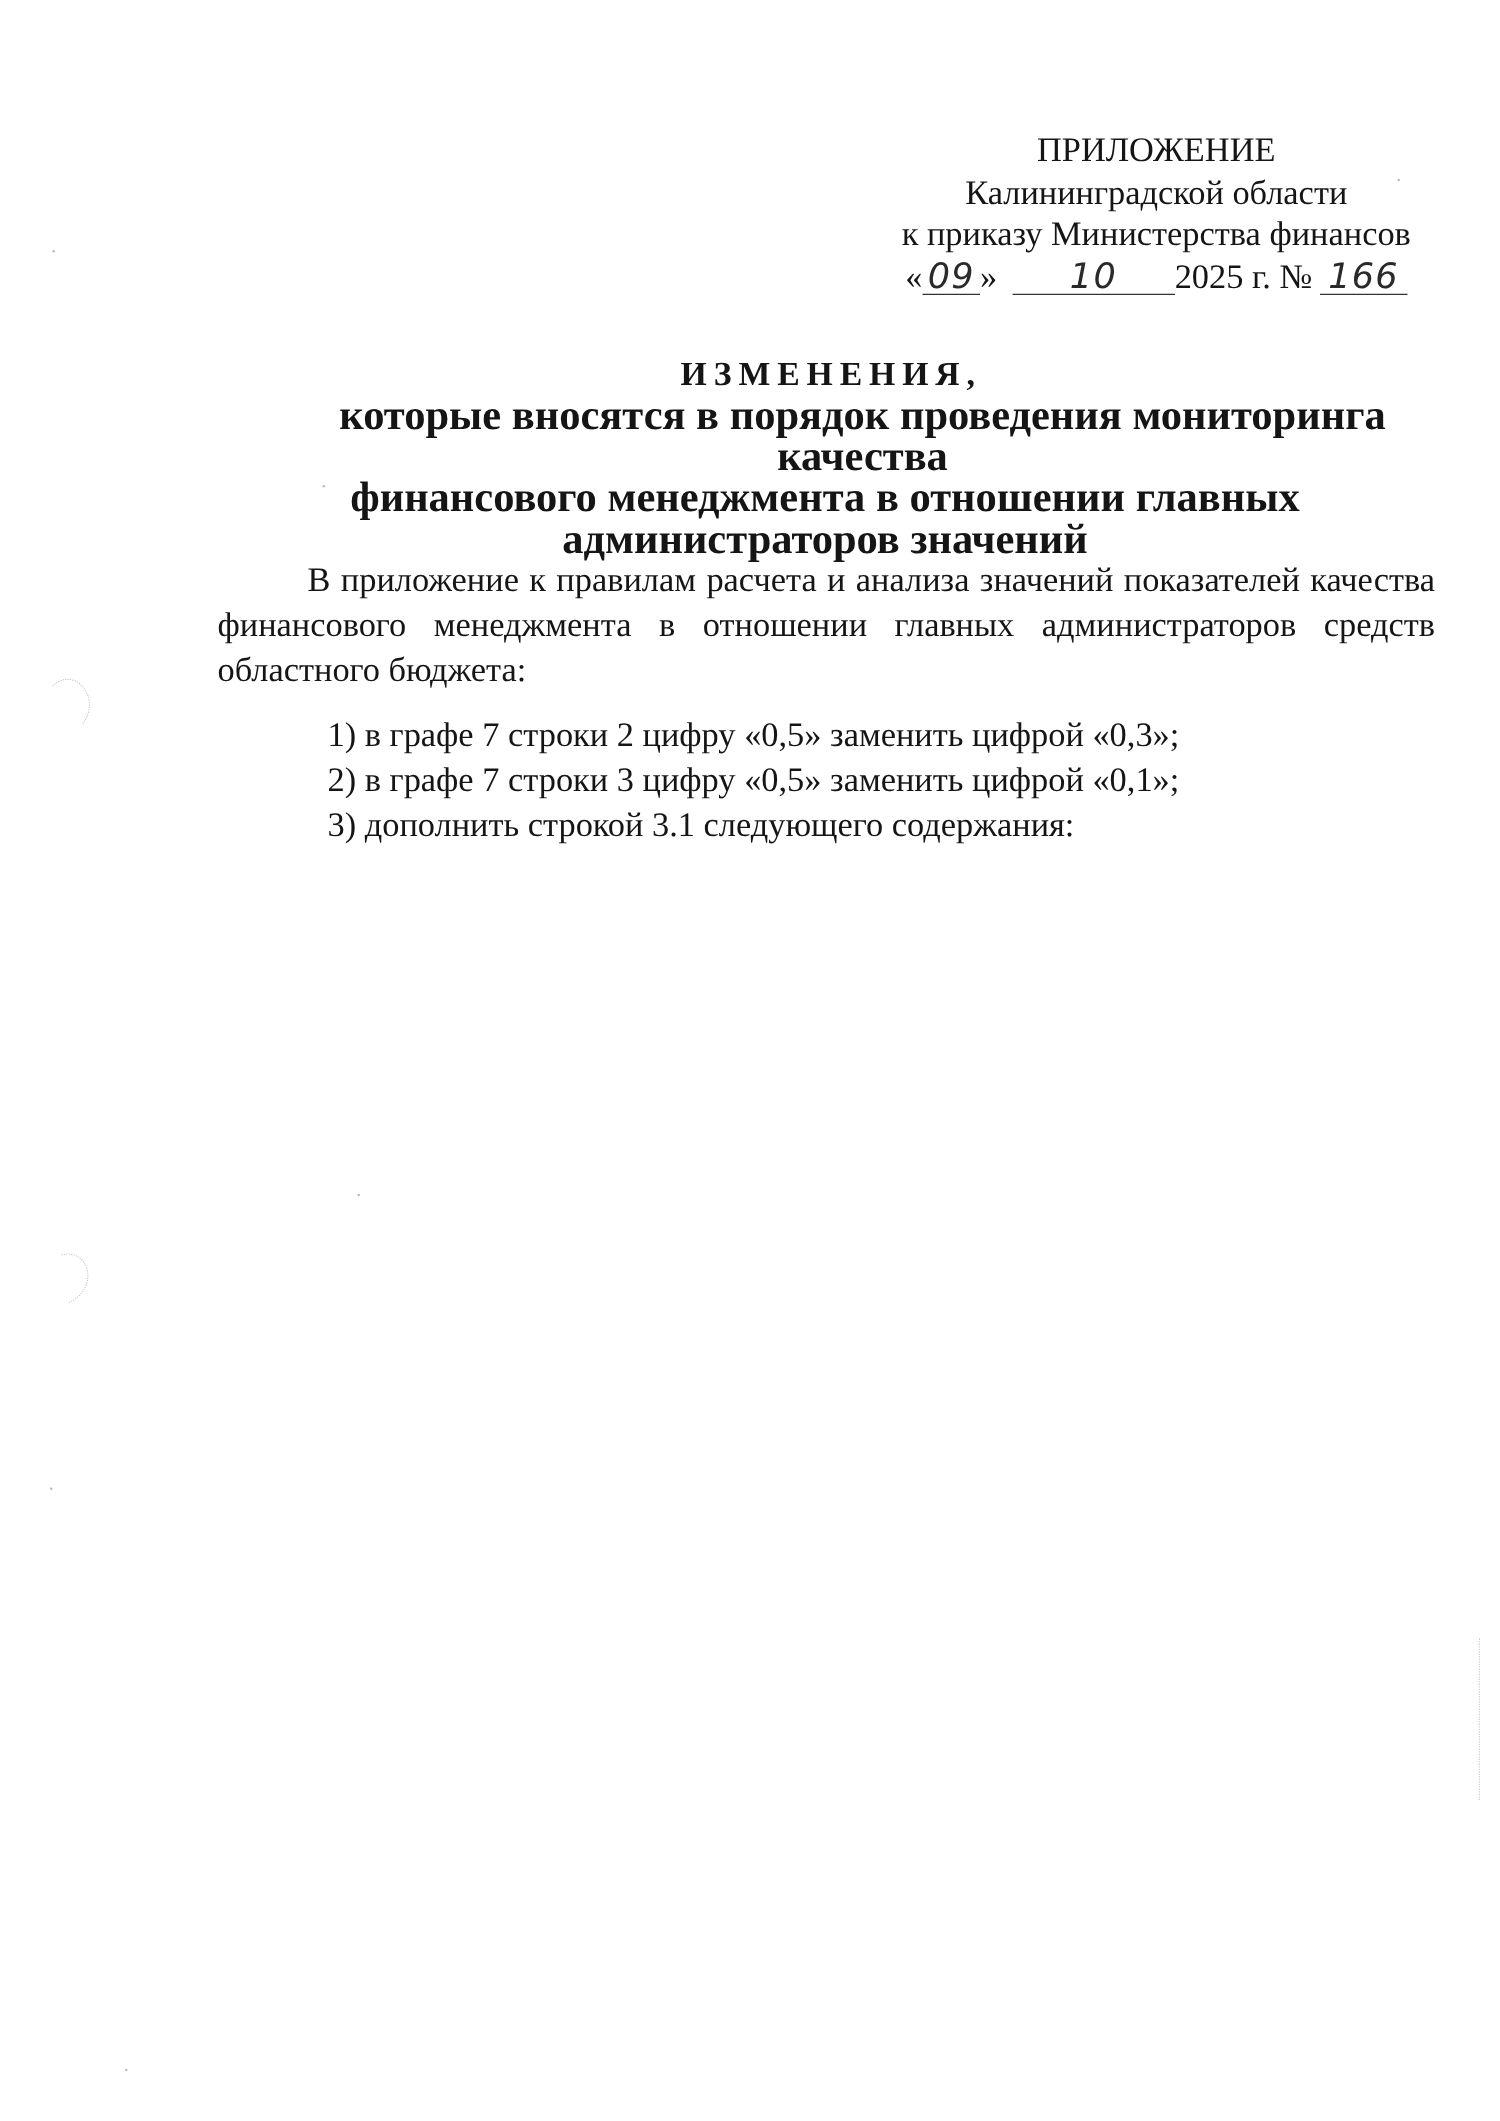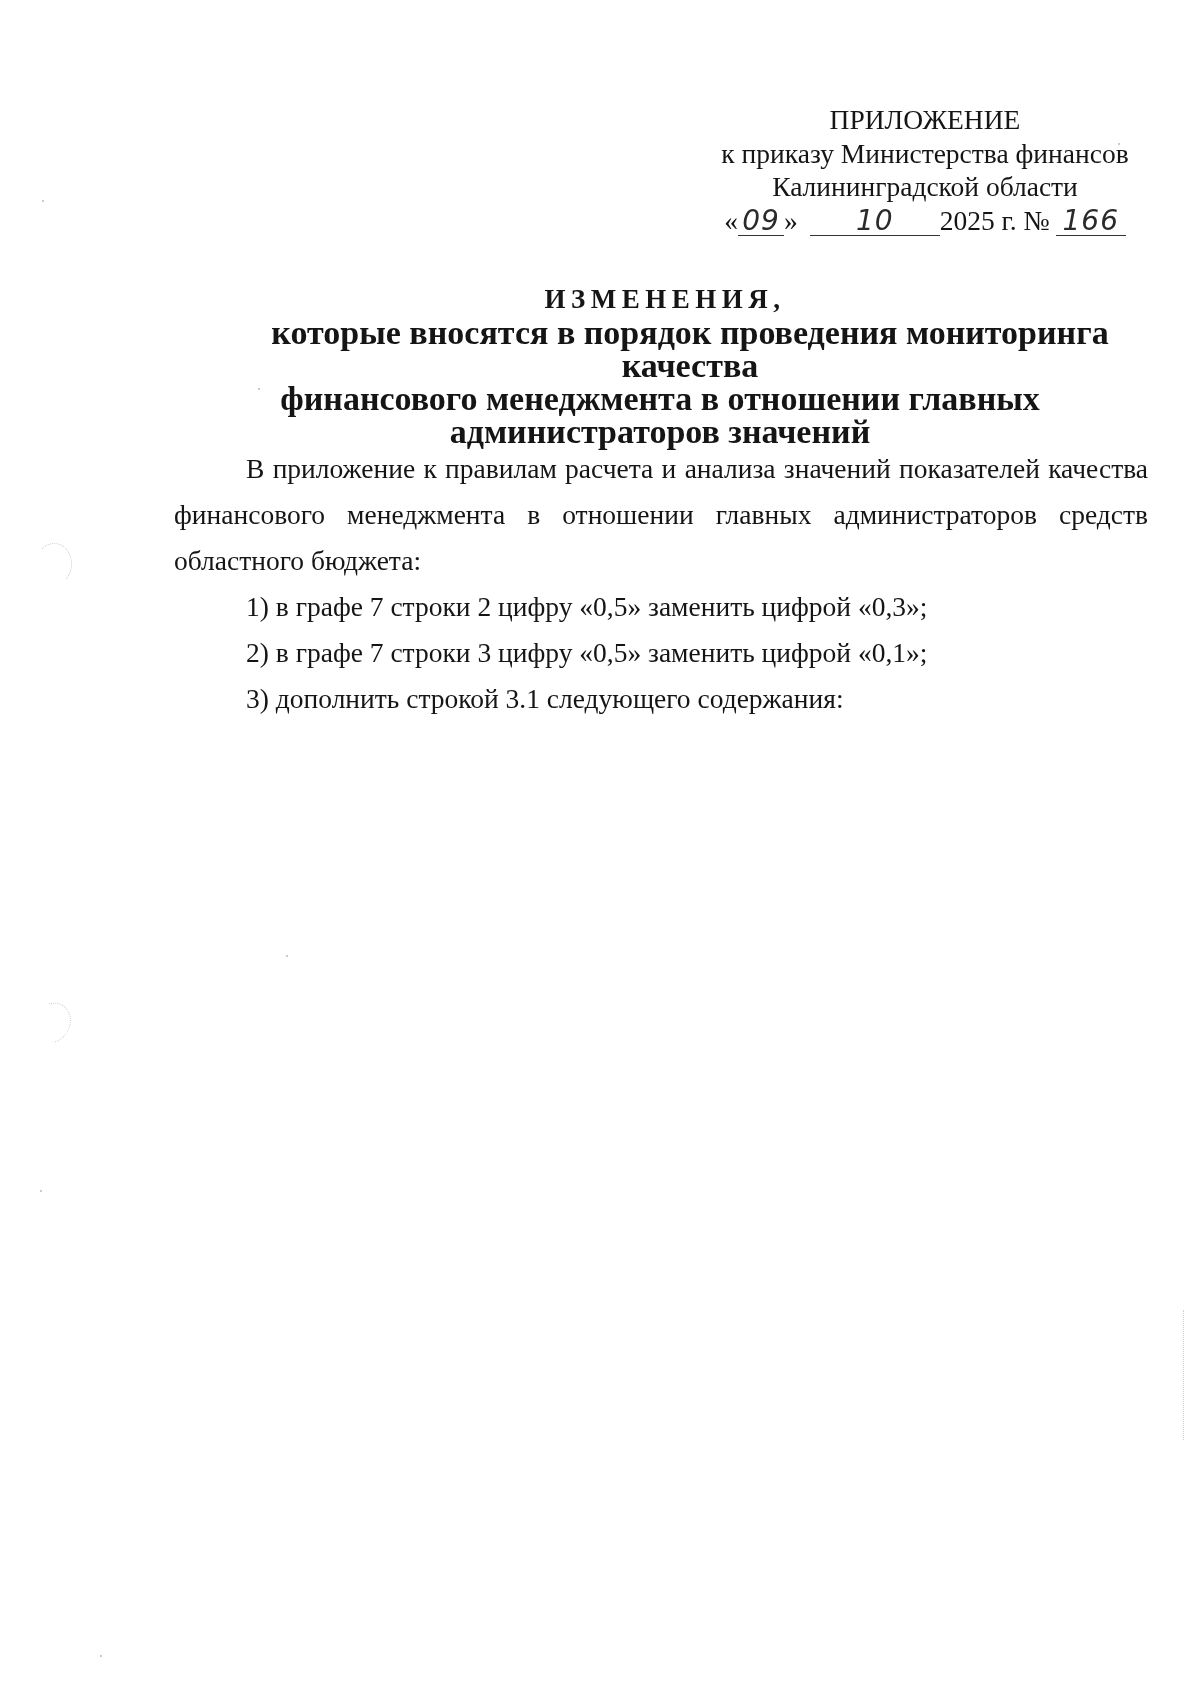--- a/index.html
+++ b/index.html
@@ -36,24 +36,24 @@
     display: block; padding-left: 10px;
   }
   .doc-subtitle {
     font-weight: bold; font-size: 34px; line-height: 33px; display: block;
     text-align: center;
   }
 
   
   .body-text {
     position: absolute; left: 174px; top: 446px; width: 974px;
-    font-size: 27.5px; line-height: 46px;
+    font-size: 27.5px; line-height: 36px;
   }
   .intro { text-align: justify; text-indent: 72px; margin: 0; }
-  .amend-list { list-style: none; margin: 0; padding: 0; }
+  .amend-list { list-style: none; margin: 16px; padding: 0; }
   .amend-list li { padding-left: 72px; margin: 0; white-space: nowrap; }
 
   
   .punch {
     position: absolute; width: 34px; height: 40px; border-radius: 50%;
     border: 1.5px dotted #c8c8c8; border-left-color: transparent; border-bottom-color: transparent;
   }
   .punch.p1 { left: 36px; top: 543px; }
   .punch.p2 { left: 34px; top: 1002px; transform: rotate(30deg); }
   .speck { position: absolute; width: 2px; height: 2px; background: #bbb; border-radius: 50%; }
@@ -62,22 +62,22 @@
     border-left: 1px dotted #d0d0d0;
   }
 </style>
 </head>
 <body>
 
 <div class="page">
 
   <div class="appendix">
     <span class="line">ПРИЛОЖЕНИЕ</span>
+    <span class="line">Калининградской области</span>
     <span class="line">к приказу Министерства финансов</span>
-    <span class="line">Калининградской области</span>
     <span class="line date-line">
       <span>«</span><span class="blank day"><span class="hand">09</span></span><span>»</span><span class="blank month"><span class="hand">10</span></span><span>2025 г. №</span><span class="blank num"><span class="hand">166</span></span>
     </span>
   </div>
 
   <div class="title-block">
     <span class="doc-title">ИЗМЕНЕНИЯ,</span>
     <span class="doc-subtitle" style="padding-left:60px;">которые вносятся в порядок проведения мониторинга качества</span>
     <span class="doc-subtitle">финансового менеджмента в отношении главных администраторов значений</span>
   </div>

